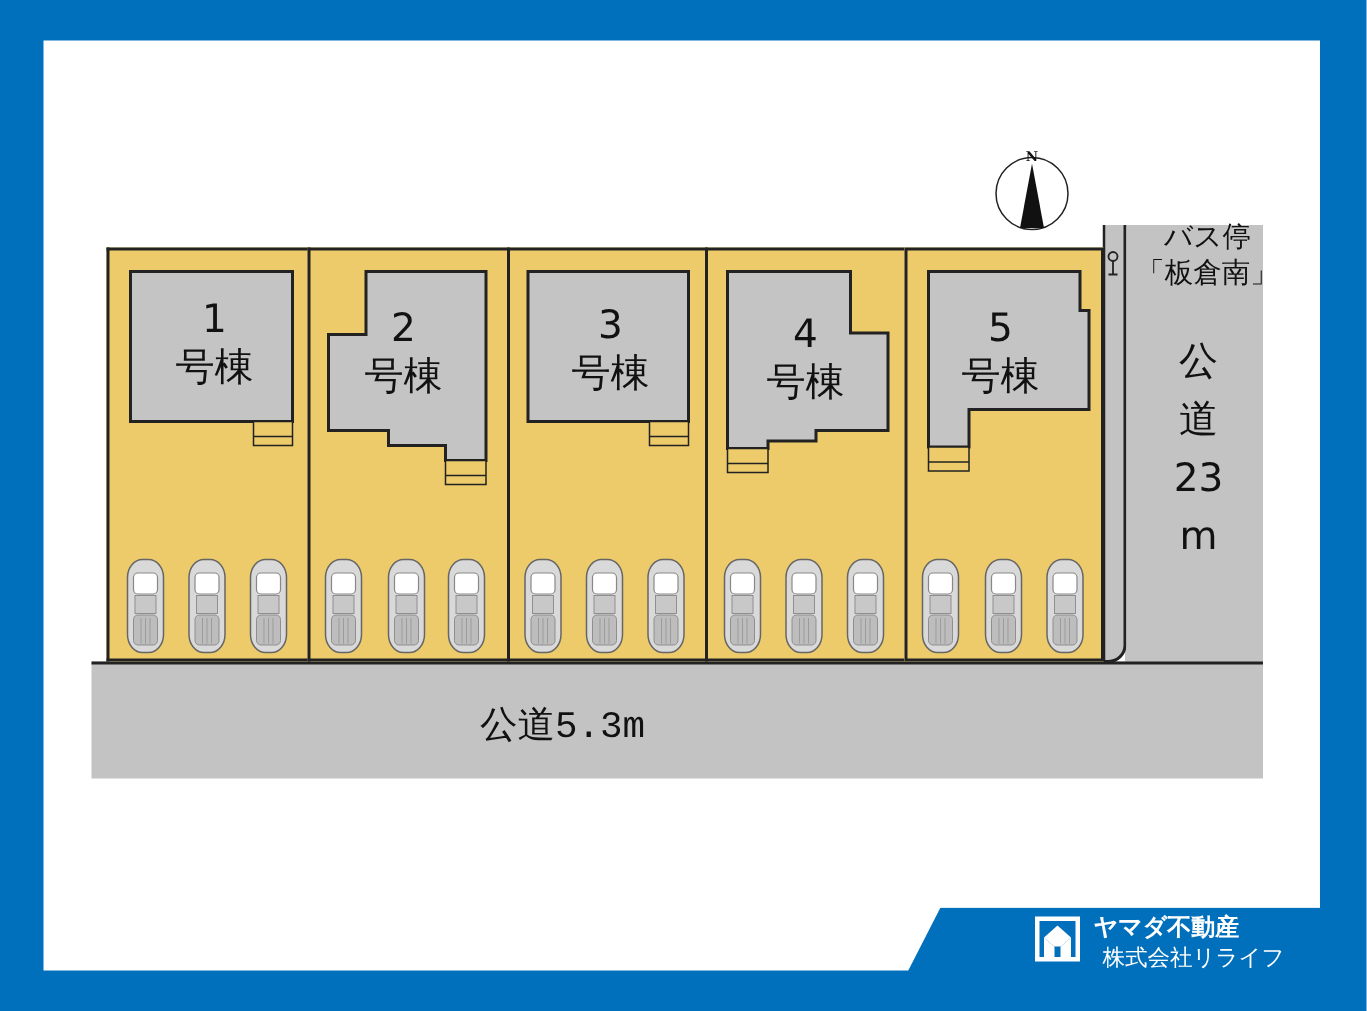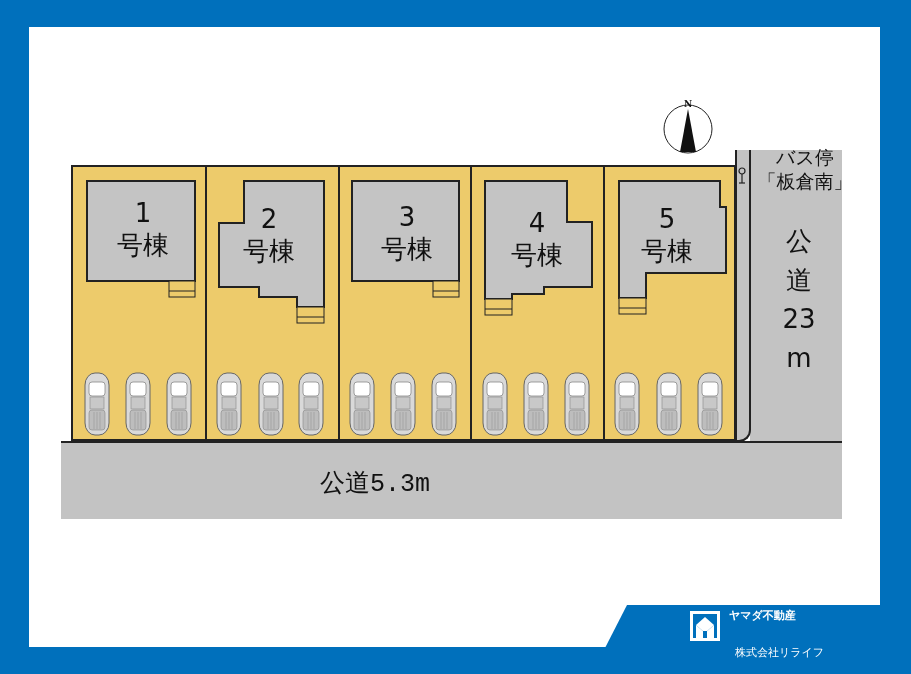--- a/index.html
+++ b/index.html
@@ -3,32 +3,32 @@
 <meta charset="utf-8">
 <style>
   html, body { margin:0; padding:0; }
   body { width:911px; height:674px; position:relative; overflow:hidden; background:#0070BC; font-family:"DejaVu Sans", sans-serif; }
   .frame-inner { position:absolute; left:29px; top:27px; width:851px; height:620px; background:#ffffff; }
   .road-bottom { position:absolute; left:61px; top:441px; width:781px; height:78px; background:#c3c3c3; border-top:2px solid #222; box-sizing:border-box; }
   .road-right { position:absolute; left:750px; top:150px; width:92px; height:292px; background:#c3c3c3; }
   .road-bottom-label { position:absolute; left:320px; top:466px; font-size:25px; color:#111; letter-spacing:0px;font-family:Liberation Mono, monospace; }
   .road-right-label { position:absolute; left:776px; top:222px; width:46px; text-align:center; font-size:26px; line-height:39px; color:#111; white-space:pre-line; }
   .sidewalk { position:absolute; left:735px; top:150px; width:16px; height:292px; background:#c3c3c3; border-left:2px solid #222; border-right:2px solid #222; border-bottom:2px solid #222; border-bottom-right-radius:12px; box-sizing:border-box; }
-  .bus-label { position:absolute; left:755px; top:146px; width:100px; text-align:center; font-size:19px; line-height:24px; color:#111; white-space:pre-line;font-family:Liberation Serif, serif; }
+  .bus-label { position:absolute; left:755px; top:146px; width:100px; text-align:center; font-size:19px; line-height:24px; color:#111; white-space:pre-line; }
   .bus-icon { position:absolute; left:737px; top:167px; width:10px; height:18px; }
   .compass { position:absolute; left:662px; top:97px; width:52px; height:60px; }
   .lot { position:absolute; top:165px; height:276px; background:#EDCB6B; border:2px solid #222; border-right:none; box-sizing:border-box; }
   .lot.last { border-right:2px solid #222; }
   .house { position:absolute; }
   .house-label { position:absolute; font-size:26px; line-height:32px; text-align:center; color:#111; white-space:pre-line; }
   .car { position:absolute; top:372px; width:26px; height:64px; }
   .logo-bg { position:absolute; left:605px; top:605px; width:277px; height:43px; background:#0070BC; clip-path:polygon(22px 0,100% 0,100% 100%,0 100%); }
   .logo-mark { position:absolute; left:689px; top:610px; width:32px; height:32px; }
-  .logo-title { position:absolute; left:729px; top:608px; font-size:11px; font-weight:bold; color:#fff; }
-  .logo-sub { position:absolute; left:735px; top:645px; font-size:11px; color:#fff;text-align:right; }
+  .logo-title { position:absolute; left:729px; top:608px; font-size:16px; font-weight:bold; color:#fff; }
+  .logo-sub { position:absolute; left:735px; top:629px; font-size:15px; color:#fff;text-align:right; }
 </style>
 </head>
 <body>
 
 <div class="frame-inner"></div>
 
 <div class="road-right"></div>
 <div class="road-bottom"></div>
 <div class="sidewalk"></div>
 <div class="road-bottom-label">公道5.3m</div>

